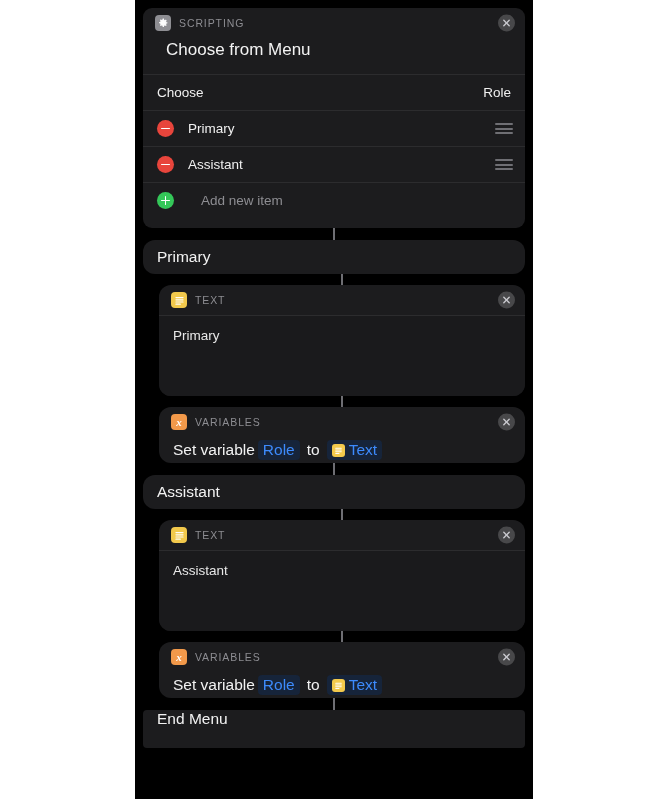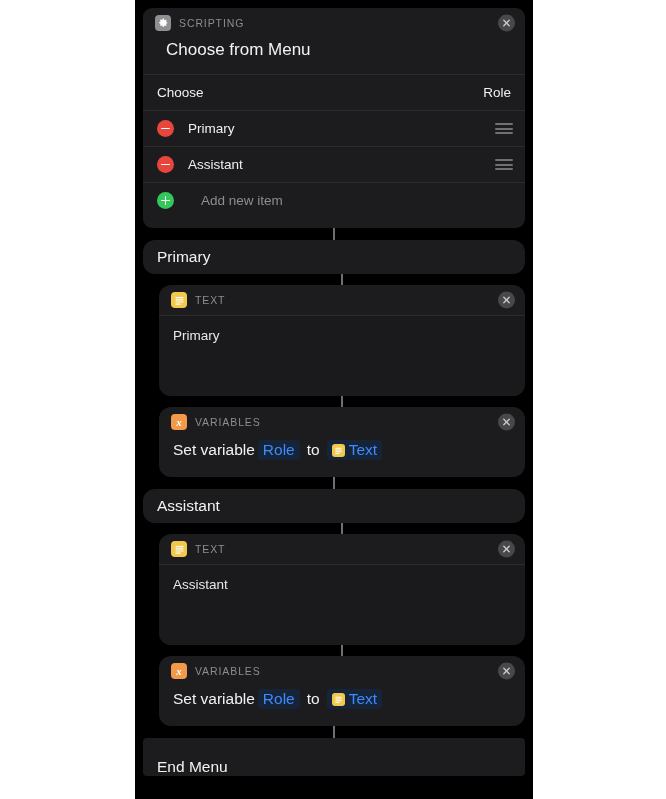--- a/index.html
+++ b/index.html
@@ -197,21 +197,21 @@
   }
 
   .var-card {
     background: #1c1c1e;
     border-radius: 12px;
     overflow: hidden;
   }
   .var-body {
     display: flex;
     align-items: center;
-    padding: 3px 14px 17px 14px;
+    padding: 3px 14px 3px 14px;
     font-size: 15.5px;
     color: #f2f2f2;
     flex-wrap: wrap;
   }
   .token {
     color: #3d8bfd;
     background: #16243a;
     border-radius: 4px;
     padding: 1px 5px;
     margin: 0 3px;
@@ -231,21 +231,21 @@
     flex: 0 0 auto;
   }
   .word-to { margin: 0 4px; text-align: center; }
 
   .end-card {
     margin: 0 8px;
     background: #1c1c1e;
     border-radius: 4px;
     height: 38px;
     display: flex;
-    align-items: flex-end;
+    align-items: flex-start;
     padding: 0 14px;
   }
   .end-title { font-size: 15.5px; color: #f2f2f2; }
 </style>
 </head>
 <body>
 
 <div id="app">
 
   <div class="top-card">

